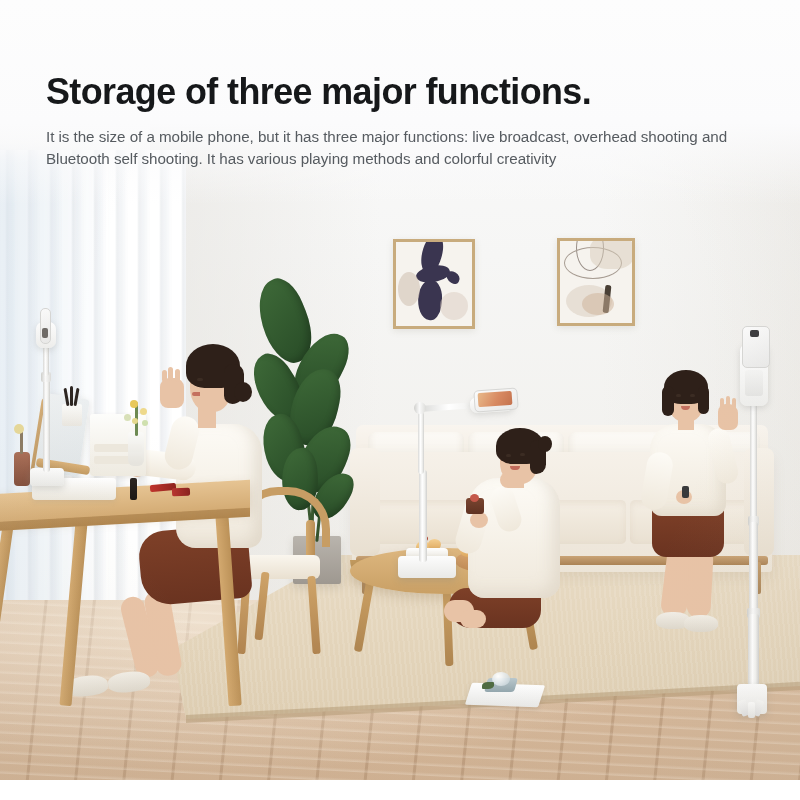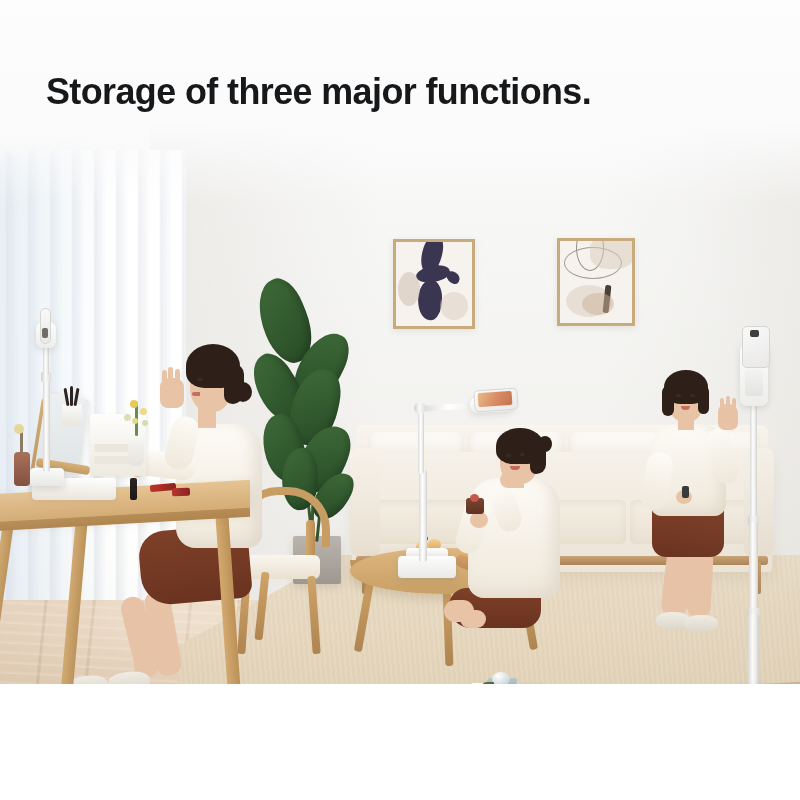--- a/index.html
+++ b/index.html
@@ -1,18 +1,18 @@
 <!DOCTYPE html>
 <html><head>
 <meta charset="utf-8">
 <title>Product Marketing Banner</title>
 <style>
   html,body{margin:0;padding:0;background:#fff;}
   body{font-family:"Liberation Sans","DejaVu Sans",sans-serif;}
-  #page{position:relative;width:800px;height:684px;overflow:hidden;background:#fdfdfd;}
+  #page{position:relative;width:800px;height:780px;overflow:hidden;background:#fdfdfd;}
 
   
   #text-block{position:absolute;left:0;top:0;width:800px;height:205px;z-index:40;
     background:linear-gradient(180deg,#fdfdfd 0%,#fbfbfc 60%,rgba(251,251,252,0.0) 100%);}
   #headline{position:absolute;left:46px;top:70px;font-size:37px;line-height:44px;
     font-weight:700;letter-spacing:-0.6px;color:#16181a;white-space:nowrap;
     font-family:"Liberation Sans","DejaVu Sans",sans-serif;transform:scaleX(0.97);transform-origin:left center;}
   #subhead{position:absolute;left:46px;top:126px;width:692px;font-size:15.2px;line-height:21.5px;
     color:#565b60;letter-spacing:-0.05px;}
 
@@ -433,15 +433,16 @@
     <div class="book" style="left:468px;top:684px;width:74px;height:22px;transform:skewX(-16deg) rotate(2deg);"></div>
     <div style="position:absolute;left:486px;top:678px;width:30px;height:14px;background:linear-gradient(180deg,#b9c7cc,#93a6ad);border-radius:3px;transform:skewX(-16deg);"></div>
     <div class="ornament" style="left:492px;top:672px;width:18px;height:14px;"></div>
     <div style="position:absolute;left:482px;top:682px;width:12px;height:7px;background:#4f6b42;border-radius:50% 10% 50% 10%;"></div>
 
     <div class="vignette"></div>
   </div>
 
   <div id="text-block">
     <div id="headline">Storage of three major functions.</div>
+    <div id="subhead">It is the size of a mobile phone, but it has three major functions: live broadcast, overhead shooting and Bluetooth self shooting. It has various playing methods and colorful creativity</div>
   </div>
 
 </div>
 
 </body></html>

